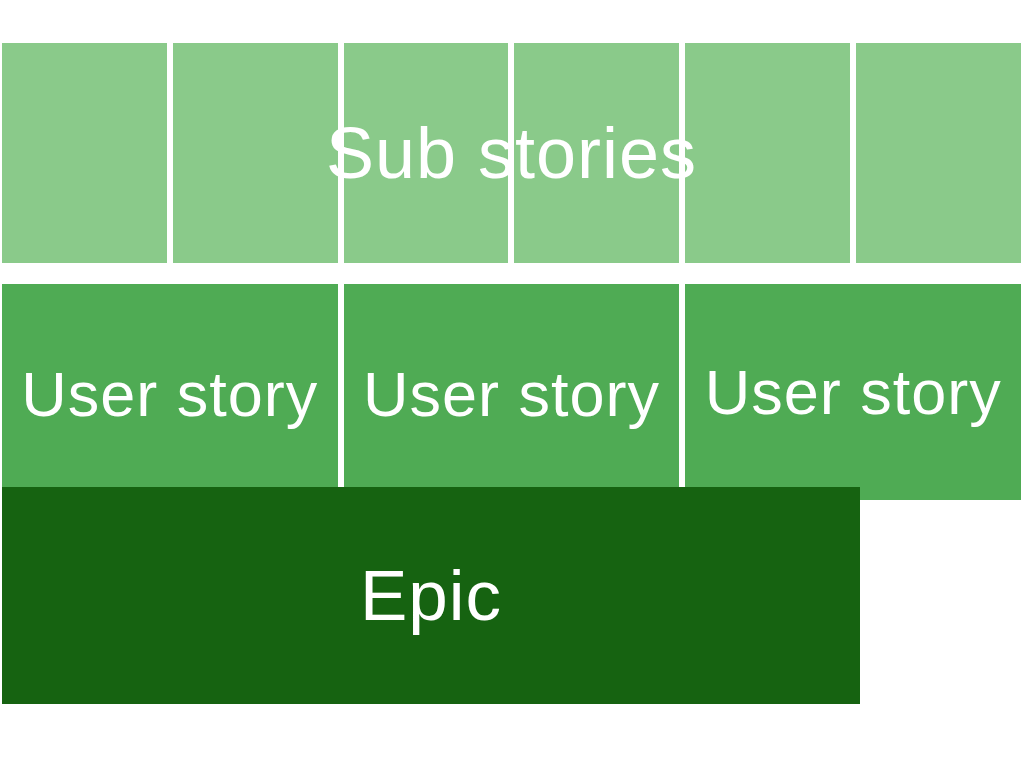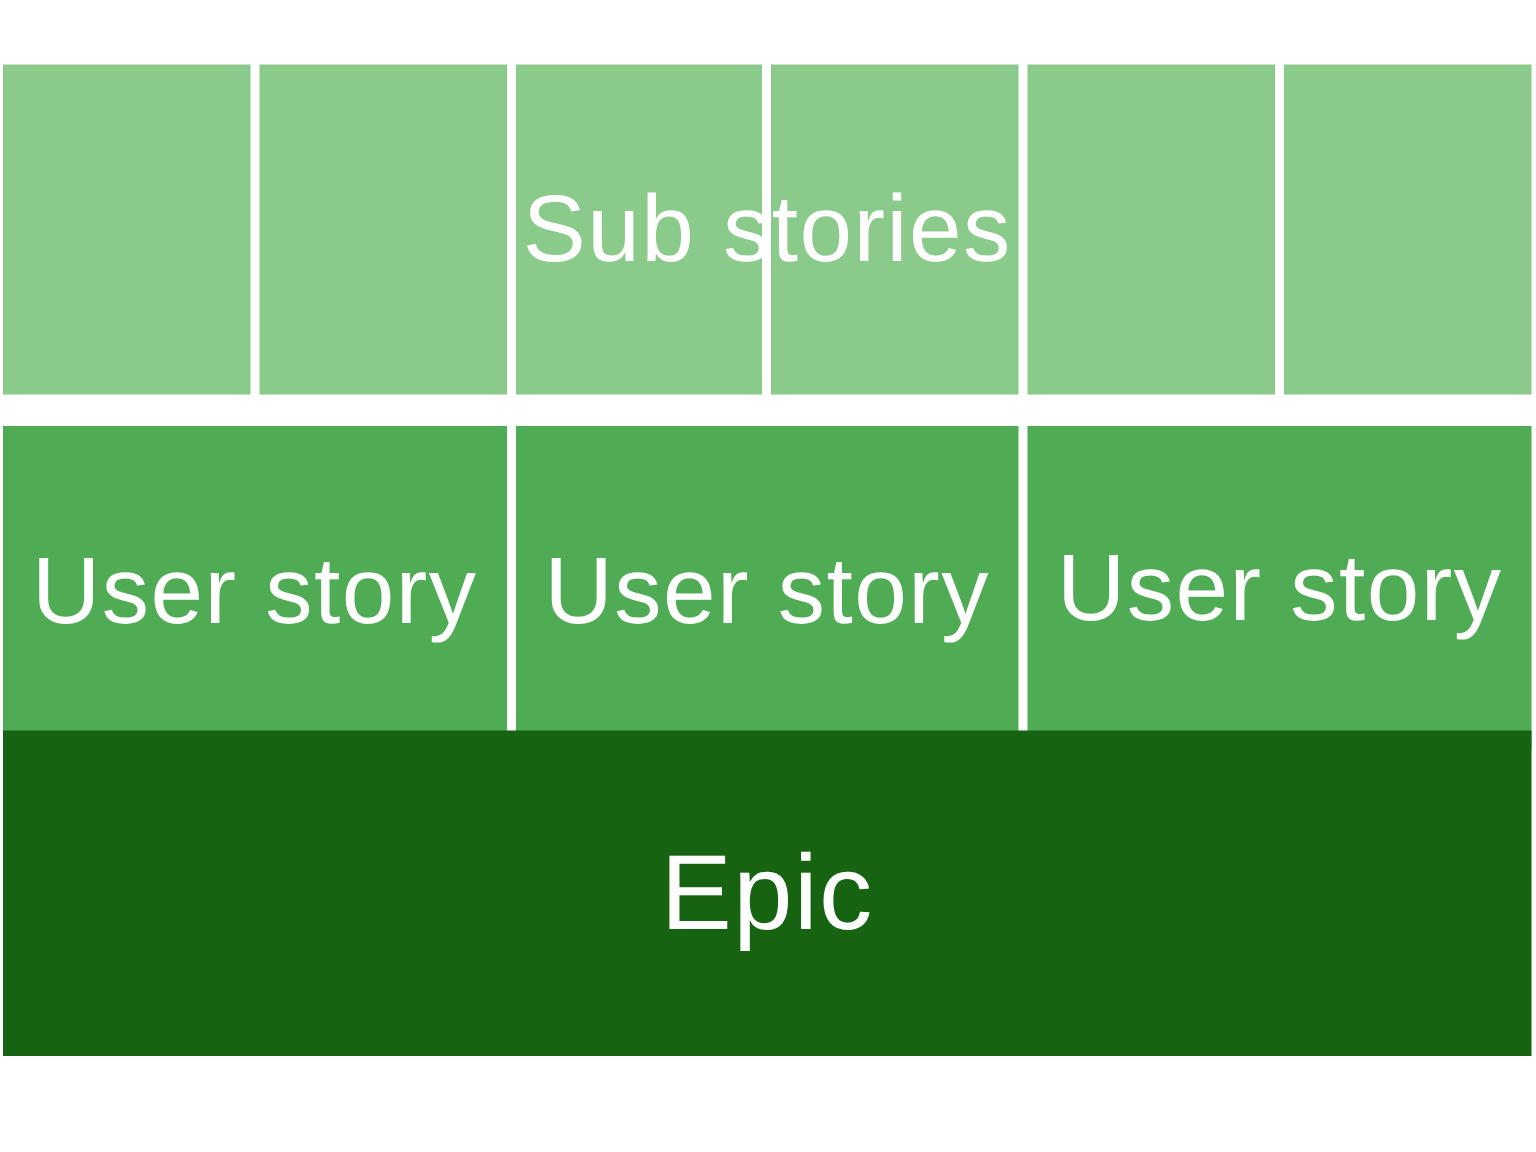--- a/index.html
+++ b/index.html
@@ -35,21 +35,21 @@
   .substories-title {
     position: absolute;
     left: 0;
     top: 0;
     width: 100%;
     height: 100%;
     display: flex;
     align-items: center;
     justify-content: center;
     box-sizing: border-box;
-    font-size: 63px;
+    font-size: 72px;
     letter-spacing: 1px;
     pointer-events: none;
   }
 
   
   .row-userstories {
     position: absolute;
     left: 2px;
     top: 284px;
     width: 1019px;
@@ -68,21 +68,21 @@
   }
   .row-userstories .block.short {
     height: 216px; 
   }
 
   
   .row-epic {
     position: absolute;
     left: 2px;
     top: 487px;
-    width: 1019px;
+    width: 858px;
     height: 217px;
     background: #166311;
     display: flex;
     align-items: center;
     justify-content: center;
     font-size: 71px;
     letter-spacing: 1px;
   }
 </style>
 </head>

